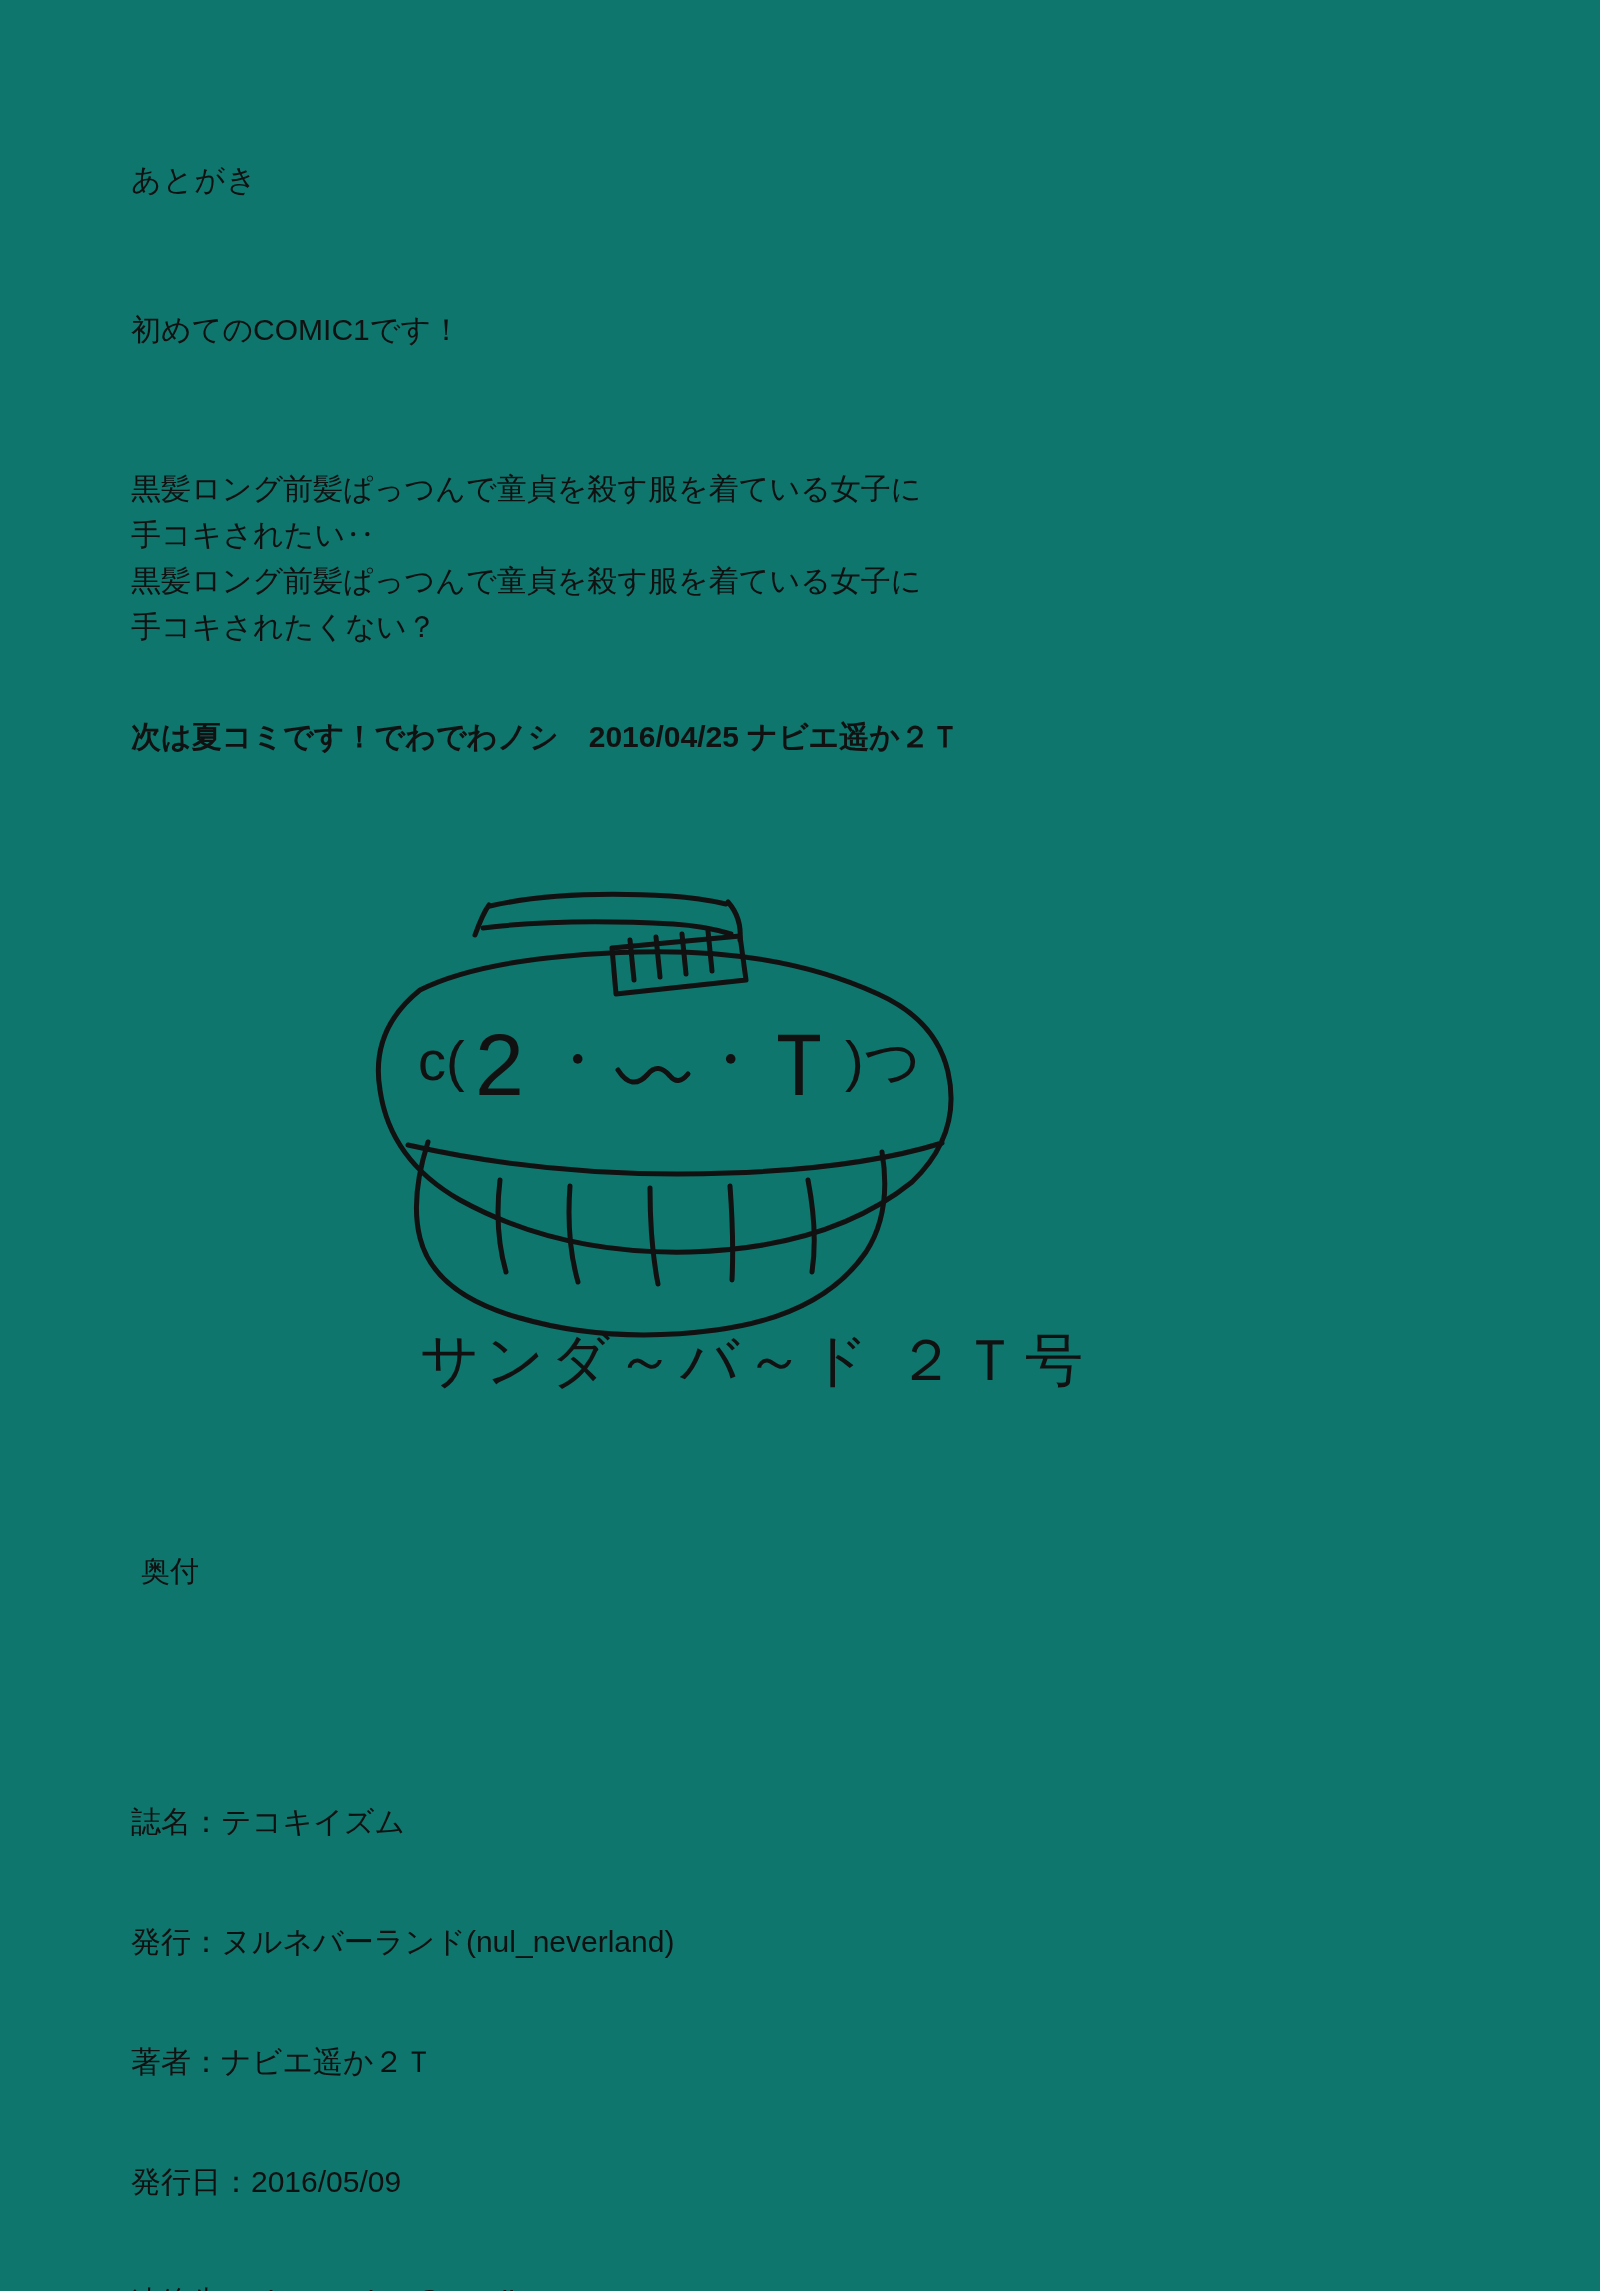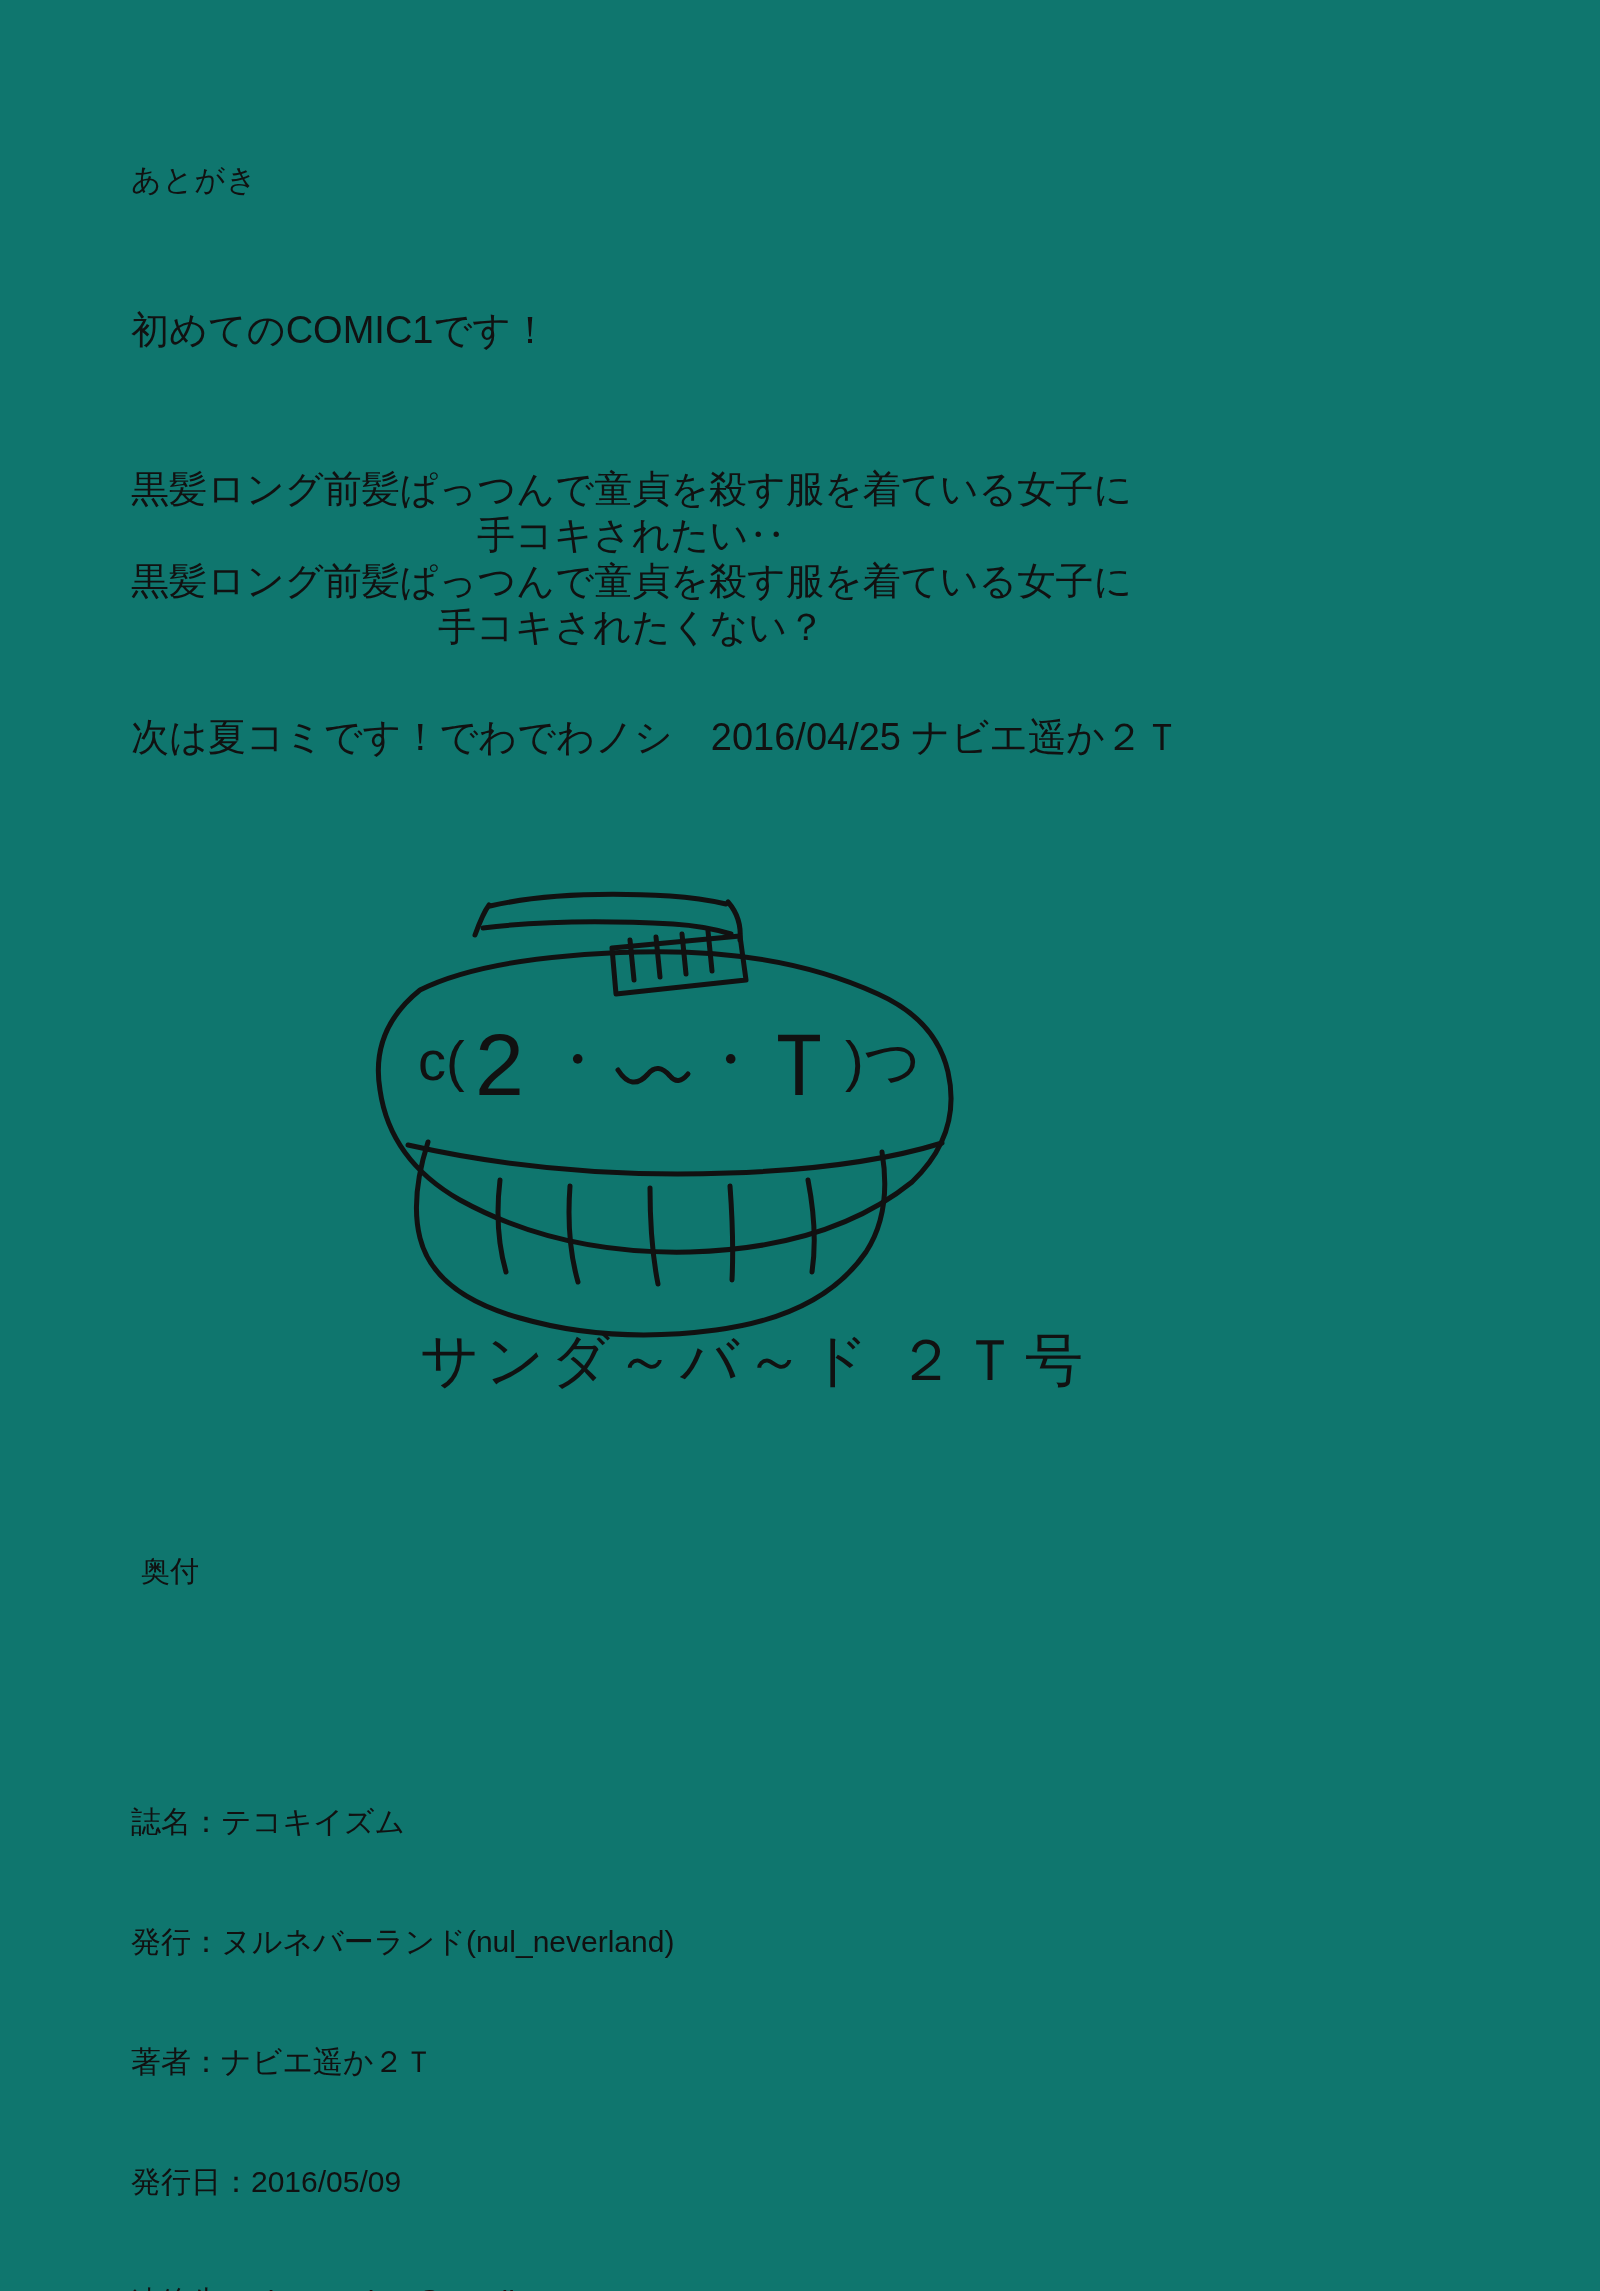--- a/index.html
+++ b/index.html
@@ -24,30 +24,29 @@
     position: absolute;
     left: 131px;
     top: 160px;
     font-size: 30px;
     letter-spacing: 1px;
     color: #111;
   }
   .body-block {
     position: absolute;
     left: 131px;
-    font-size: 38px;
+    font-size: 30px;
     line-height: 46px;
     color: #111;
     white-space: pre;
-    text-align: center;
   }
   .b1 { top: 307px; }
   .b2 { top: 381px; }
   .b3 { top: 466px; }
-  .b4 { top: 714px; }
+  .b4 { top: 714px; font-weight: bold; }
   .doodle-wrap {
     position: absolute;
     left: 300px;
     top: 880px;
     width: 870px;
     height: 620px;
   }
   .doodle-wrap svg {
     width: 100%;
     height: 100%;

